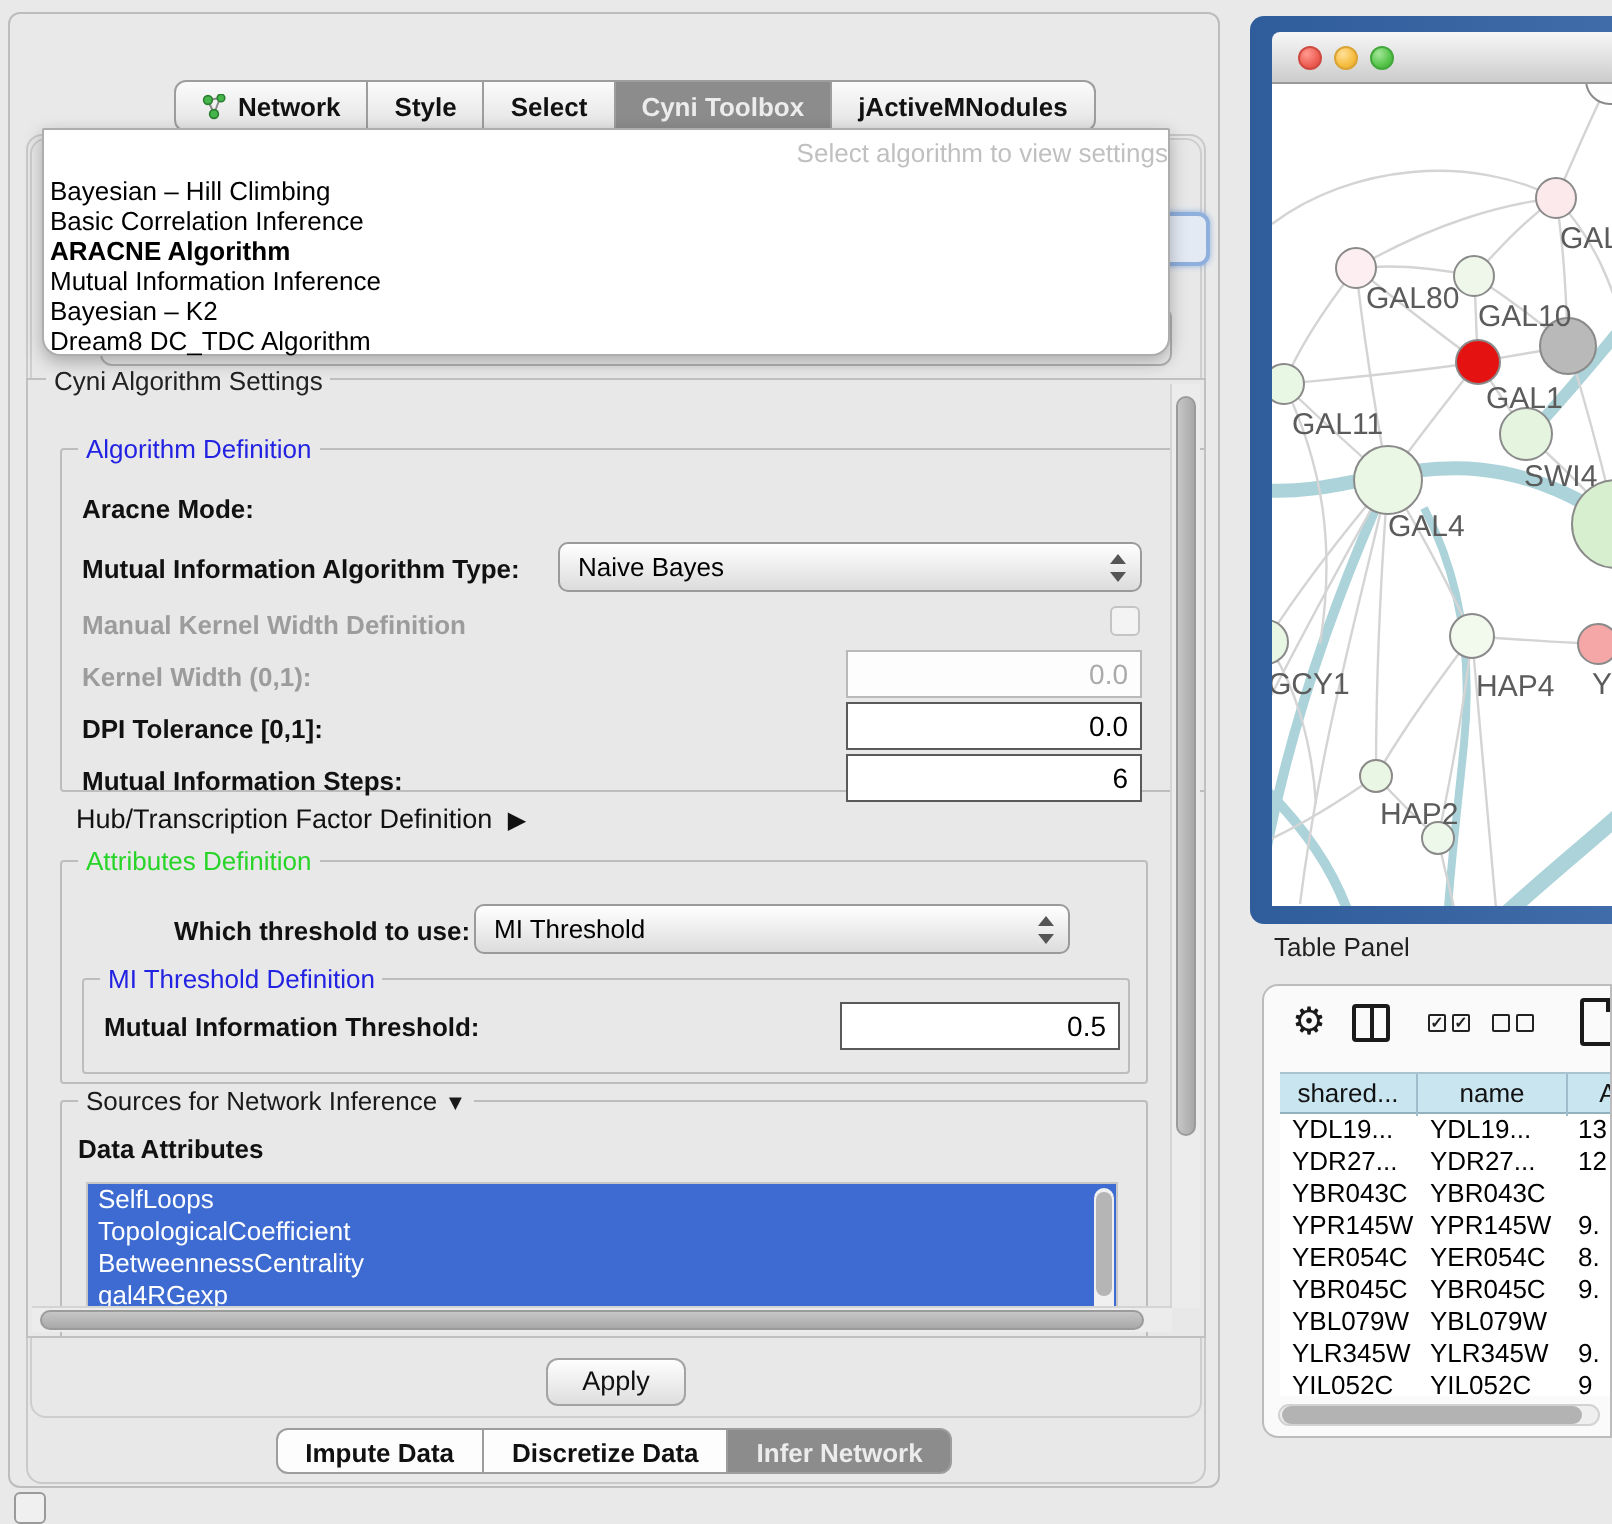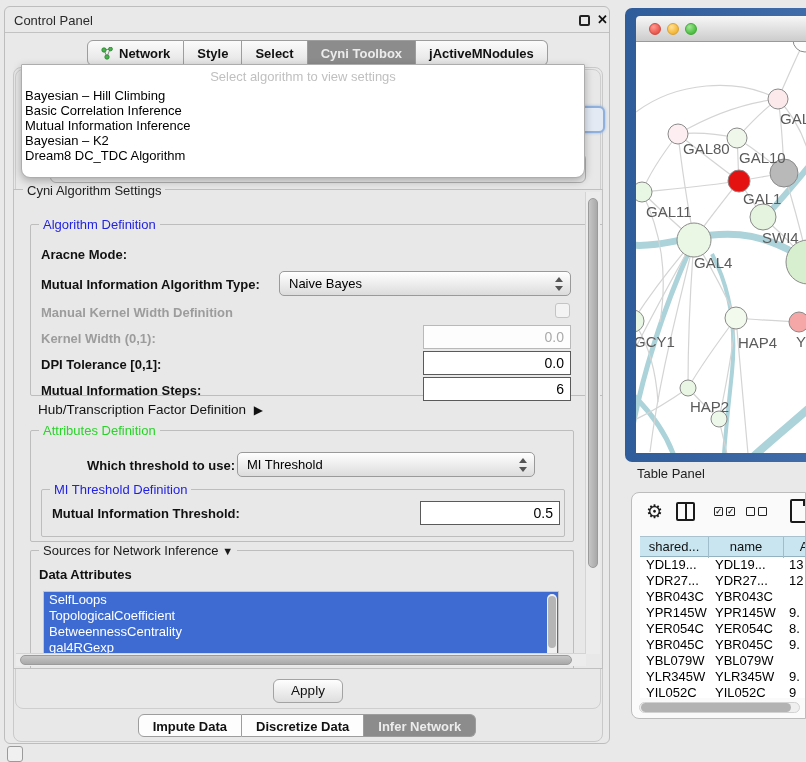--- a/index.html
+++ b/index.html
@@ -29,21 +29,21 @@
 
   
   .behind-combo { left:45px; top:146px; width:536px; height:30px; border:1px solid #b3b3b3; border-radius:6px;
     background:#ececec; color:#a9a9a9; line-height:28px; padding-left:12px; z-index:1; }
   .focus-frag { left:566px; top:99px; width:34px; height:27px; border:2px solid #8fb0dd; border-radius:6px;
     background:#e3eaf4; box-shadow:0 0 3px #8fb0dd; z-index:1; }
 
   
   .algo-popup { left:16px; top:57px; width:564px; height:114px; background:#fff; border:1px solid #adadad;
     border-radius:1px 1px 9px 9px; box-shadow:0 3px 9px rgba(0,0,0,.28); z-index:5; padding-top:3px; }
-  .algo-hint { text-align:center; color:#c0c0c0; height:20px; line-height:18px; }
+  .algo-hint { text-align:right; color:#c0c0c0; height:20px; line-height:18px; }
   .algo-item { height:15px; line-height:15px; padding-left:3px; color:#000; white-space:nowrap; }
   .algo-item.bold { font-weight:bold; }
 
   
   .settings-panel { left:8px; top:182px; width:590px; height:480px; border:1px solid #c0c0c0; background:#e8e8e8; overflow:hidden; }
   .legend { position:absolute; top:-8px; left:8px; background:#e8e8e8; padding:0 4px; font-size:13px; }
   .settings-legend { left:18px; top:176px; background:#e8e8e8; padding:0 4px; z-index:2; color:#222; }
 
   .groupbox { position:absolute; border:1px solid #bdbdbd; border-radius:2px; }
   .t-blue { color:#2222e2; }
@@ -121,25 +121,20 @@
   .c1 { width:69px; padding-left:6px; }
   .c2 { width:75px; padding-left:6px; }
   .c3 { width:40px; padding-left:5px; }
   .tp-hscroll { position:absolute; left:7px; top:209px; width:161px; height:11px; background:#efefef; border:1px solid #d2d2d2; border-radius:6px; }
   .tp-hscroll .thumb { position:absolute; left:1px; top:0px; width:150px; height:9px; background:#b3b3b3; border-radius:5px; }
 </style>
 </head>
 <body>
 
 <div class="abs control-panel">
-  <div class="abs cp-titlebar">
-    <span class="abs cp-title">Control Panel</span>
-    <span class="abs float-icon"></span>
-    <span class="abs close-icon">✕</span>
-  </div>
 
   <div class="abs inner-frame"></div>
   <div class="abs content-frame"></div>
 
   <div class="abs behind-combo">galFiltered.sif default node</div>
   <div class="abs focus-frag"></div>
 
   <div class="abs tab-bar">
     <div class="tab">
       <svg width="13" height="13" viewBox="0 0 13 13">
@@ -163,20 +158,21 @@
     </div>
     <div class="tab">
       <span>jActiveMNodules</span>
     </div>
   </div>
 
   <div class="abs algo-popup">
     <div class="algo-hint">Select algorithm to view settings</div>
     <div class="algo-item">Bayesian – Hill Climbing</div>
     <div class="algo-item">Basic Correlation Inference</div>
+    <div class="algo-item bold">ARACNE Algorithm</div>
     <div class="algo-item">Mutual Information Inference</div>
     <div class="algo-item">Bayesian – K2</div>
     <div class="algo-item">Dream8 DC_TDC Algorithm</div>
   </div>
 
   <span class="abs settings-legend">Cyni Algorithm Settings</span>
   <div class="abs settings-panel">
 
     <div class="groupbox" style="left:16px; top:34px; width:632px; height:172px;">
       <span class="legend t-blue">Algorithm Definition</span>

